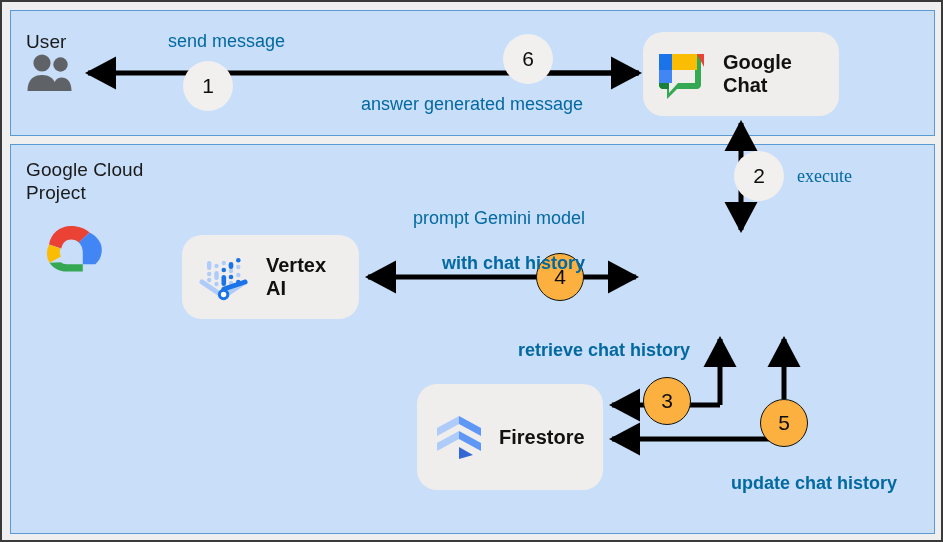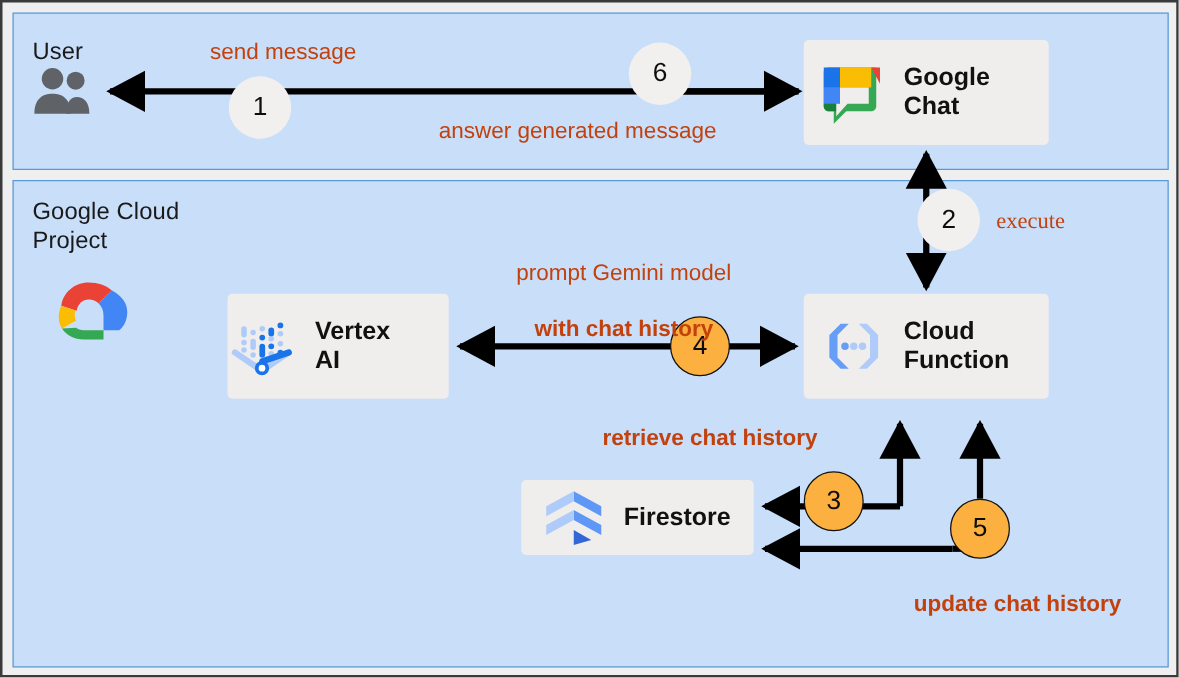--- a/index.html
+++ b/index.html
@@ -36,46 +36,46 @@
     white-space: pre-line;
     letter-spacing: .1px;
   }
   #user-title { left: 24px; top: 28px; }
   #gcp-title  { left: 24px; top: 156px; }
 
   
   .card {
     position: absolute;
     background: #efeeec;
-    border-radius: 4px;
+    border-radius: 20px;
     display: flex;
     align-items: center;
     box-sizing: border-box;
   }
   .card .ico {
     flex: 0 0 auto;
     display: flex;
     align-items: center;
     justify-content: center;
   }
   .card .cap {
     font-size: 20px;
     font-weight: bold;
     color: #111;
     line-height: 1.15;
     white-space: pre-line;
     text-align: left;
   }
   #card-chat     { left: 641px; top: 30px;  width: 196px; height: 84px;  padding-left: 12px; }
   #card-chat .cap{ margin-left: 14px; }
-  #card-vertex   { left: 180px; top: 233px; width: 177px; height: 84px;  }
+  #card-vertex   { left: 180px; top: 233px; width: 177px; height: 84px;  padding-left: 14px; }
   #card-vertex .cap { margin-left: 14px; }
   #card-func     { left: 641px; top: 233px; width: 196px; height: 84px;  padding-left: 12px; }
   #card-func .cap{ margin-left: 12px; }
-  #card-fire     { left: 415px; top: 382px; width: 186px; height: 60px;  padding-left: 16px; }
+  #card-fire     { left: 415px; top: 382px; width: 186px; height: 106px;  padding-left: 16px; }
   #card-fire .cap{ margin-left: 14px; }
 
   
   .arrow-svg {
     position: absolute;
     left: 0; top: 0;
     width: 943px; height: 542px;
     pointer-events: none;
     overflow: visible;
   }
@@ -104,32 +104,32 @@
   #badge-6 { left: 501px; top: 32px; }
   #badge-2 { left: 732px; top: 149px; }
   #badge-4 { left: 534px; top: 251px; }
   #badge-3 { left: 641px; top: 375px; }
   #badge-5 { left: 758px; top: 397px; }
 
   
   .flow-label {
     position: absolute;
     font-size: 18px;
-    color: #c2410c;
+    color: #0369a1;
     line-height: 1.24;
     white-space: pre-line;
   }
   .flow-label.bold { font-weight: bold; }
-  .flow-label.center { text-align: center; }
+  .flow-label.center { text-align: right; }
 
   #lbl-send    { left: 166px; top: 28px; }
-  #lbl-answer  { left: 349px; top: 91px; }
+  #lbl-answer  { left: 359px; top: 91px; }
   #lbl-execute { left: 795px; top: 163px; font-family: Liberation Serif, serif; }
   #lbl-prompt  { left: 411px; top: 183px; }
-  #lbl-retrieve{ left: 480px; top: 337px; }
+  #lbl-retrieve{ left: 516px; top: 337px; }
   #lbl-update  { left: 705px; top: 470px; margin-left: 24px; }
 
   
   #user-icon { position: absolute; left: 24px; top: 52px; width: 52px; height: 40px; }
 </style>
 </head>
 <body>
 
 <div id="canvas">
 
@@ -230,33 +230,20 @@
         </g>
         <path d="M6 33 L27.5 47.5 L49 33" stroke="#aecbfa" stroke-width="5" fill="none" stroke-linecap="round" stroke-linejoin="round"></path>
         <path d="M28 40 L49 33" stroke="#1a73e8" stroke-width="5" fill="none" stroke-linecap="round"></path>
         <circle cx="27.6" cy="45.5" r="4.2" fill="#fff" stroke="#1a73e8" stroke-width="3"></circle>
       </svg>
     </span>
     <span class="cap">Vertex
 AI</span>
   </div>
 
-  <div class="card" id="card-func">
-    <span class="ico">
-      <svg width="56" height="56" viewBox="0 0 56 56">
-        <path d="M21 10 L12 19 L12 37 L21 46 L14.5 46 L5.5 37 L5.5 19 L14.5 10 Z" fill="#669df6" transform="translate(3,0)"></path>
-        <path d="M35 10 L44 19 L44 37 L35 46 L41.5 46 L50.5 37 L50.5 19 L41.5 10 Z" fill="#aecbfa" transform="translate(-3,0)"></path>
-        <circle cx="21" cy="28" r="3" fill="#669df6"></circle>
-        <circle cx="28" cy="28" r="3" fill="#aecbfa"></circle>
-        <circle cx="35" cy="28" r="3" fill="#aecbfa"></circle>
-      </svg>
-    </span>
-    <span class="cap">Cloud
-Function</span>
-  </div>
 
   <div class="card" id="card-fire">
     <span class="ico">
       <svg width="52" height="52" viewBox="0 0 52 52">
         <path d="M26 5 L48 17 L48 25 L26 13 Z" fill="#5e97f6"></path>
         <path d="M26 5 L4 17 L4 25 L26 13 Z" fill="#aecbfa"></path>
         <path d="M26 20 L48 32 L48 40 L26 28 Z" fill="#5e97f6"></path>
         <path d="M26 20 L4 32 L4 40 L26 28 Z" fill="#aecbfa"></path>
         <path d="M26 36 L40 44 L26 48 Z" fill="#3367d6"></path>
       </svg>

